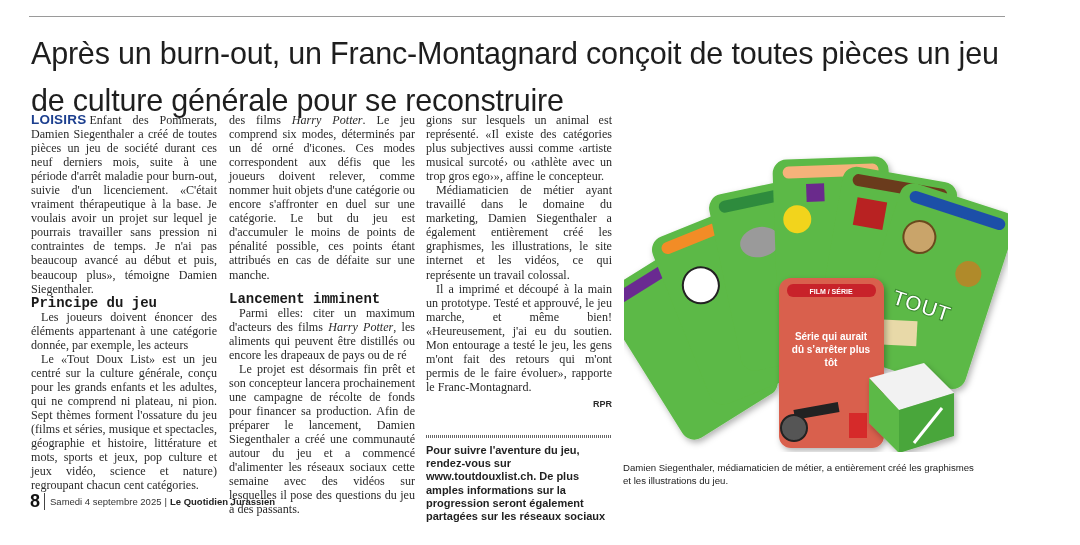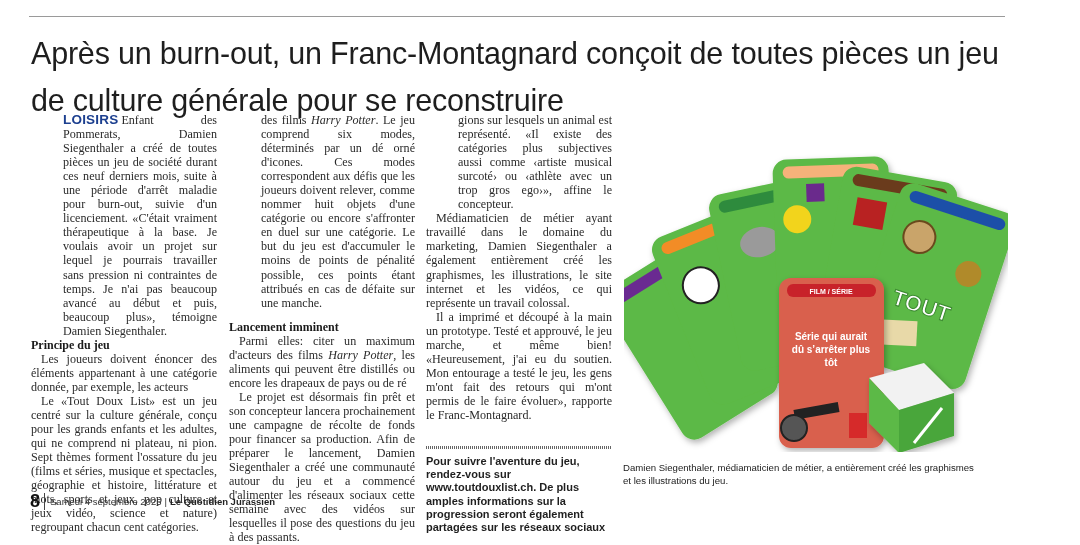--- a/index.html
+++ b/index.html
@@ -1,23 +1,23 @@
 <!DOCTYPE html>
 <html><head>
 <meta charset="utf-8">
 <style>
   html, body { margin: 0; padding: 0; background: #ffffff; }
   body { width: 1080px; height: 545px; position: relative; overflow: hidden; font-family: "DejaVu Serif", serif; color: #222; }
   .top-rule { position: absolute; left: 29px; top: 16px; width: 976px; height: 1px; background: #9a9a9a; }
   .headline { position: absolute; left: 31px; top: 30px; width: 980px; margin: 0; font-family: "Liberation Sans", sans-serif; font-weight: normal; font-size: 30.5px; line-height: 47px; color: #1e1e1e; letter-spacing: -0.2px; }
   .col { position: absolute; top: 113px; width: 186px; font-family: "Liberation Serif", serif; font-size: 12.1px; line-height: 14.05px; color: #2a2a2a; text-align: justify; hyphens: manual; }
   .col p { margin: 0; text-indent: 10px; }
-  .col p.noindent { text-indent: 0; margin-left: 32px; }
+  .col p.noindent { text-indent: 0; }
   .kicker { font-family: "Liberation Sans", sans-serif; font-weight: bold; color: #1c3f8f; font-size: 13.5px; letter-spacing: 0.2px; margin-right: 3px; }
-  .subhead { font-family: Liberation Serif, serif; font-weight: bold; font-size: 12px; color: #1a1a1a; margin: 12px 0 1px 0; text-indent: 0 !important; }
+  .subhead { font-family: Liberation Mono, monospace; font-weight: bold; font-size: 14px; color: #1a1a1a; margin: 12px 0 1px 0; text-indent: 0 !important; }
   .byline { font-family: "Liberation Sans", sans-serif; font-weight: bold; font-size: 9px; text-align: right; margin-top: 3px !important; text-indent: 0 !important; }
   .dotted { height: 3px; margin: 24px 0 6px 0; background-image: repeating-linear-gradient(90deg, #666 0 1px, transparent 1px 2px); }
   .infobox { font-family: "Liberation Sans", sans-serif; font-weight: bold; font-size: 11px; line-height: 13.2px; color: #1f1f1f; text-align: left; }
   .photo { position: absolute; left: 624px; top: 118px; width: 384px; height: 334px; background: #ffffff; }
   .caption { position: absolute; left: 623px; top: 461px; width: 360px; font-family: "Liberation Sans", sans-serif; font-size: 9.6px; line-height: 13px; color: #222; }
   .footer { position: absolute; left: 30px; top: 491px; display: flex; align-items: center; font-family: "Liberation Sans", sans-serif; }
   .page-num { font-weight: bold; font-size: 18px; color: #111; margin-right: 4px; }
   .footer-bar { width: 1px; height: 17px; background: #444; margin-right: 5px; }
   .footer-date { font-size: 9.5px; color: #333; }
   .footer-sep { font-size: 9.5px; color: #333; margin: 0 3px; }
@@ -42,20 +42,21 @@
   <p class="noindent" id="c2a">des films <i>Harry Potter</i>. Le jeu comprend six modes, déterminés par un dé orné d'icones. Ces modes correspondent aux défis que les joueurs doivent relever, comme nommer huit objets d'une catégorie ou encore s'affronter en duel sur une catégorie. Le but du jeu est d'accumuler le moins de points de pénalité possible, ces points étant attribués en cas de défaite sur une manche.</p>
   <p class="subhead" style="margin-top:10px">Lancement imminent</p>
   <p id="c2b">Parmi elles: citer un maximum d'acteurs des films <i>Harry Potter</i>, les aliments qui peuvent être distillés ou encore les drapeaux de pays ou de ré</p>
   <p>Le projet est désormais fin prêt et son concepteur lancera prochainement une campagne de récolte de fonds pour financer sa production. Afin de préparer le lancement, Damien Siegenthaler a créé une communauté autour du jeu et a commencé d'alimenter les réseaux sociaux cette semaine avec des vidéos sur lesquelles il pose des questions du jeu à des passants.</p>
 </div>
 
 <div class="col" style="left:426px; top:113px;">
   <p class="noindent" id="c3a">gions sur lesquels un animal est représenté. «Il existe des catégories plus subjectives aussi comme ‹artiste musical surcoté› ou ‹athlète avec un trop gros ego›», affine le concepteur.</p>
   <p>Médiamaticien de métier ayant travaillé dans le domaine du marketing, Damien Siegenthaler a également entièrement créé les graphismes, les illustrations, le site internet et les vidéos, ce qui représente un travail colossal.</p>
   <p>Il a imprimé et découpé à la main un prototype. Testé et approuvé, le jeu marche, et même bien! «Heureusement, j'ai eu du soutien. Mon entourage a testé le jeu, les gens m'ont fait des retours qui m'ont permis de le faire évoluer», rapporte le Franc-Montagnard.</p>
+  <p class="byline">RPR</p>
   <div class="dotted"></div>
   <div class="infobox"><span>Pour suivre l'aventure du jeu, rendez-vous sur </span><span>www.toutdouxlist.ch</span><span>. De plus amples informations sur la progression seront également partagées sur les réseaux sociaux</span></div>
 </div>
 
 <div class="photo">
   <svg width="384" height="334" viewBox="0 0 384 334">
     <defs>
       <filter id="sh" x="-10%" y="-10%" width="130%" height="130%">
           <feDropShadow dx="2" dy="3" stdDeviation="3" flood-color="#000" flood-opacity="0.3"></feDropShadow>
         </filter>

